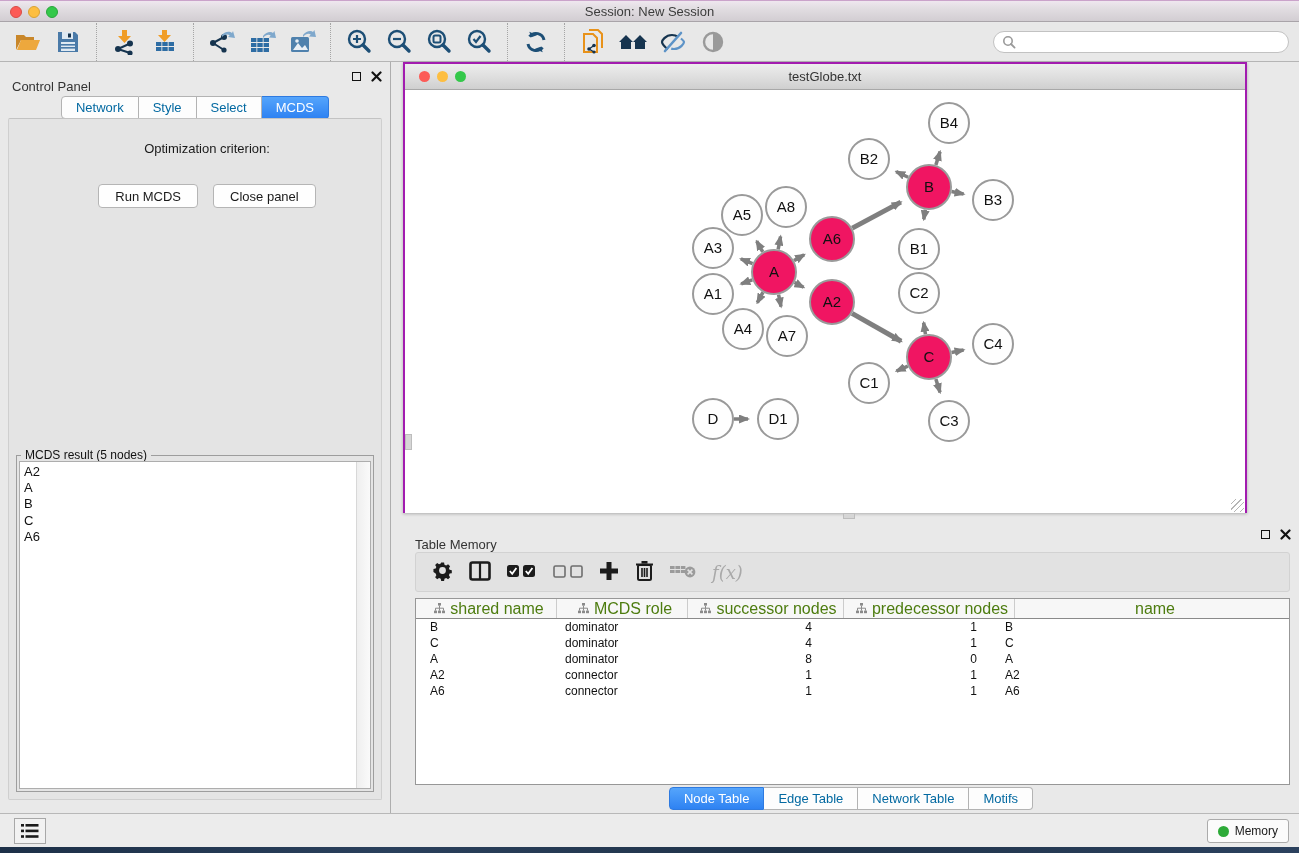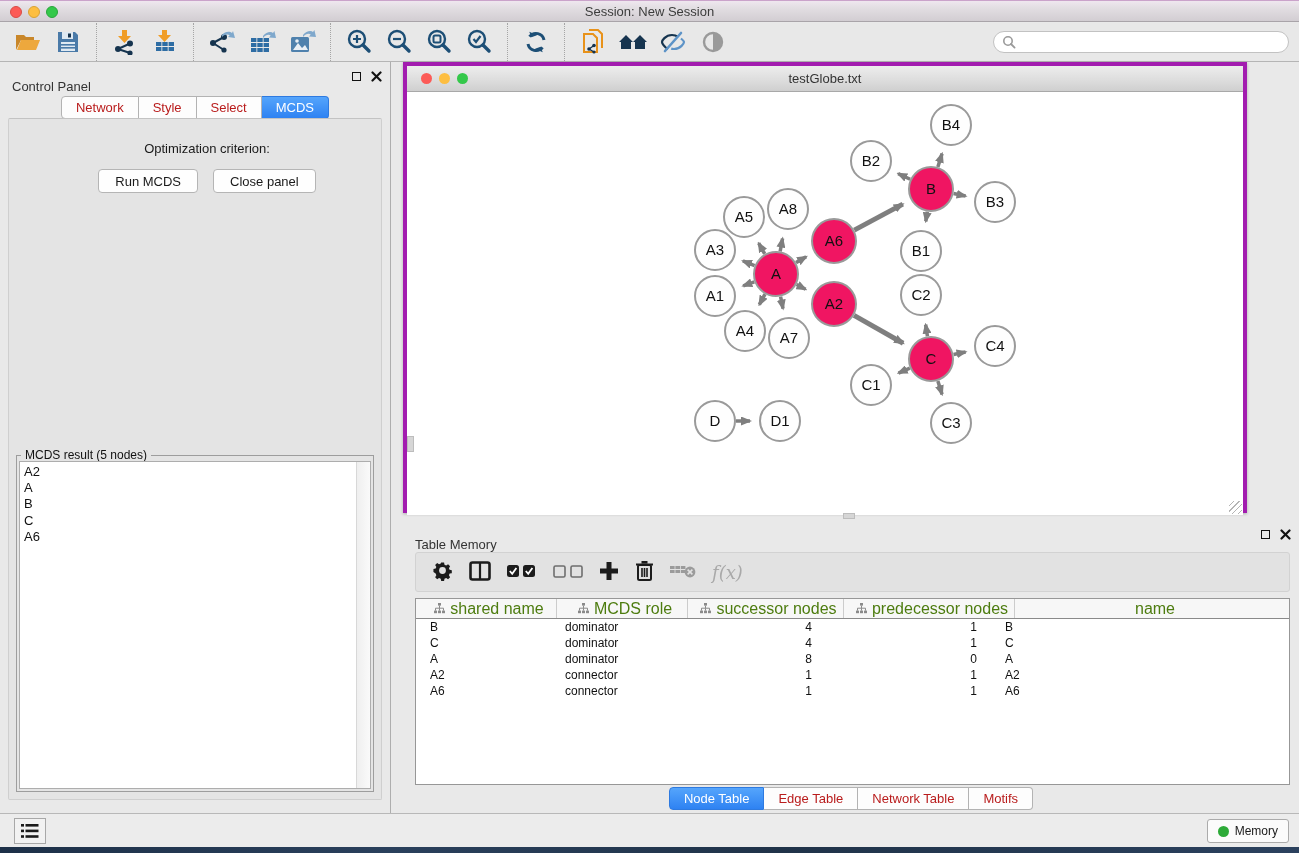--- a/index.html
+++ b/index.html
@@ -27,49 +27,49 @@
   #search-wrap input{border:none;outline:none;flex:1;font-size:12px;background:transparent;}
 
   
   #control-panel{position:absolute;left:0;top:62px;width:391px;height:751px;background:#e9e9e9;
     border-right:1px solid #aeaeae;}
   .panel-head{position:relative;height:30px;}
   .panel-head .ptitle{position:absolute;left:12px;top:17px;font-size:13px;color:#333;}
   .wbtns{position:absolute;right:8px;top:9px;display:flex;gap:10px;align-items:center;}
   .float-box{width:9px;height:9px;border:1.5px solid #111;display:inline-block;}
   .tabs-row{position:absolute;left:0;right:0;top:34px;display:flex;justify-content:center;}
-  .seg{border:1px solid #b3b3b3;background:#fdfdfd;font-size:13px;padding:3px 14px;color:#b91c1c;}
+  .seg{border:1px solid #b3b3b3;background:#fdfdfd;font-size:13px;padding:3px 14px;color:#0369a1;}
   .seg.first{border-radius:4px 0 0 4px;}
   .seg.lastseg{border-radius:0 4px 4px 0;}
   .seg+.seg{border-left:none;}
   .seg.active{background:linear-gradient(180deg,#55a5fc 0%,#2e82f2 100%);color:#fff;border-color:#2e7ae0;}
   .cp-content{position:absolute;left:8px;right:8px;top:56px;bottom:13px;background:#e4e4e4;
     border:1px solid #cfcfcf;border-top-color:#c3c3c3;border-radius:2px;padding-left:24px;}
   .opt-label{text-align:center;margin-top:22px;font-size:13px;color:#1a1a1a;}
   .combo{position:relative;margin:8px auto 0;width:314px;height:24px;background:#fff;border:1px solid #b5b5b5;
     border-radius:4px;display:flex;align-items:center;padding-left:9px;font-size:13px;}
   .combo .stepper{position:absolute;right:2px;top:2px;width:19px;height:18px;border-radius:4px;
     background:linear-gradient(180deg,#6cb0fd 0%,#2e82f2 100%);display:flex;flex-direction:column;
     align-items:center;justify-content:center;color:#fff;}
   .stepper svg{display:block;}
-  .btn-row{margin-top:13px;display:flex;justify-content:center;gap:15px;}
+  .btn-row{margin-top:28px;display:flex;justify-content:center;gap:15px;}
   .pbtn{height:24px;padding:0 16px;background:#fefefe;border:1px solid #b5b5b5;border-radius:4px;
     font-size:13px;color:#1a1a1a;display:flex;align-items:center;}
   .groupbox{position:absolute;left:7px;right:7px;top:336px;bottom:7px;border:1px solid #9d9d9d;}
   .groupbox .gtitle{position:absolute;left:4px;top:-8px;background:#e4e4e4;padding:0 4px;font-size:12px;color:#111;}
   .result-list{position:absolute;left:2px;right:2px;top:5px;bottom:2px;background:#fff;border:1px solid #adadad;
     overflow:hidden;}
   .result-list .items{position:absolute;left:4px;top:2px;right:18px;}
   .result-item{font-size:13px;line-height:16.2px;color:#111;}
   .vscroll{position:absolute;right:0;top:0;bottom:0;width:14px;background:linear-gradient(90deg,#efefef,#fafafa);
     border-left:1px solid #d8d8d8;}
 
   
   #network-window{position:absolute;left:403px;top:62px;width:844px;height:451px;background:#fff;
-    border:4px solid #a21caf;box-shadow:0 1px 3px rgba(0,0,0,.25);}
+    border:2px solid #a21caf;box-shadow:0 1px 3px rgba(0,0,0,.25);}
   #net-titlebar{position:relative;height:26px;background:linear-gradient(180deg,#ededed 0%,#dcdcdc 60%,#cfcfcf 100%);
     border-bottom:1px solid #a8a8a8;}
   #net-titlebar .title{position:absolute;left:0;right:0;top:5px;text-align:center;font-size:13px;color:#333;}
   .tl2{position:absolute;top:7px;width:11px;height:11px;border-radius:50%;}
   .tl2.red{left:14px;background:#fc5b57;}
   .tl2.yel{left:32px;background:#fdbe41;}
   .tl2.grn{left:50px;background:#34c84a;}
   #net-canvas{position:relative;width:100%;height:423px;background:#fff;}
   #graph{position:absolute;left:0;top:0;}
   .edge-handle{position:absolute;background:#d6d6d6;border:1px solid #bdbdbd;}

